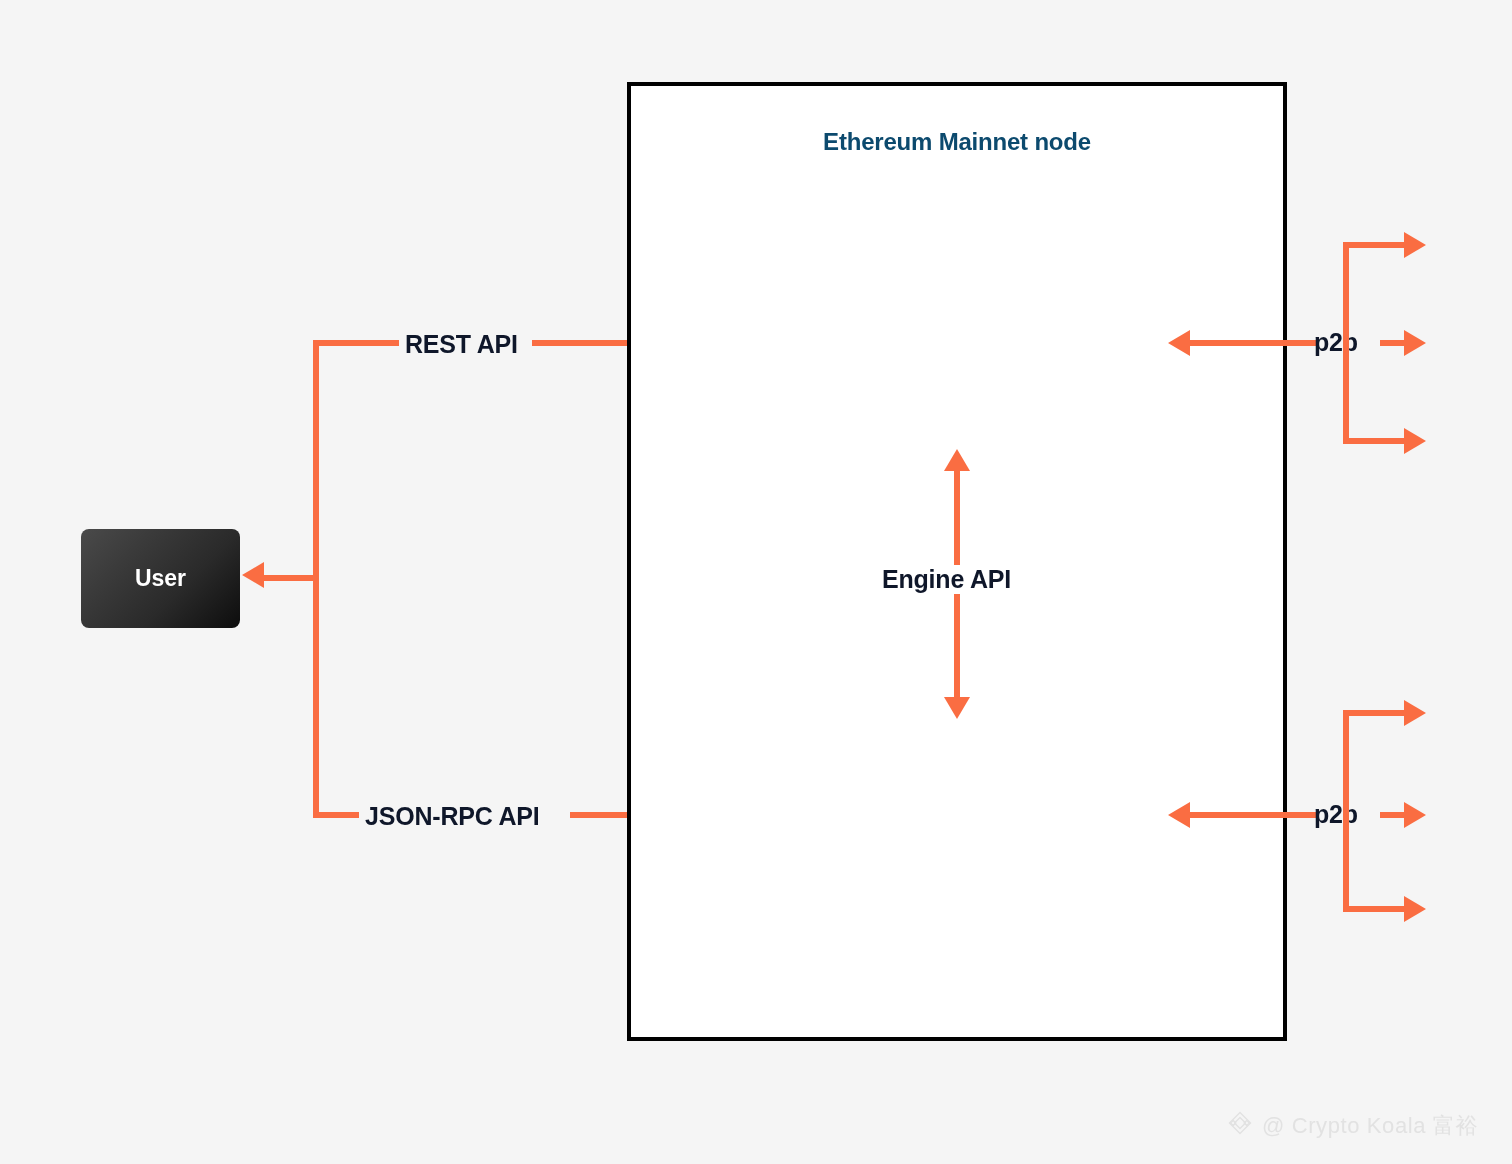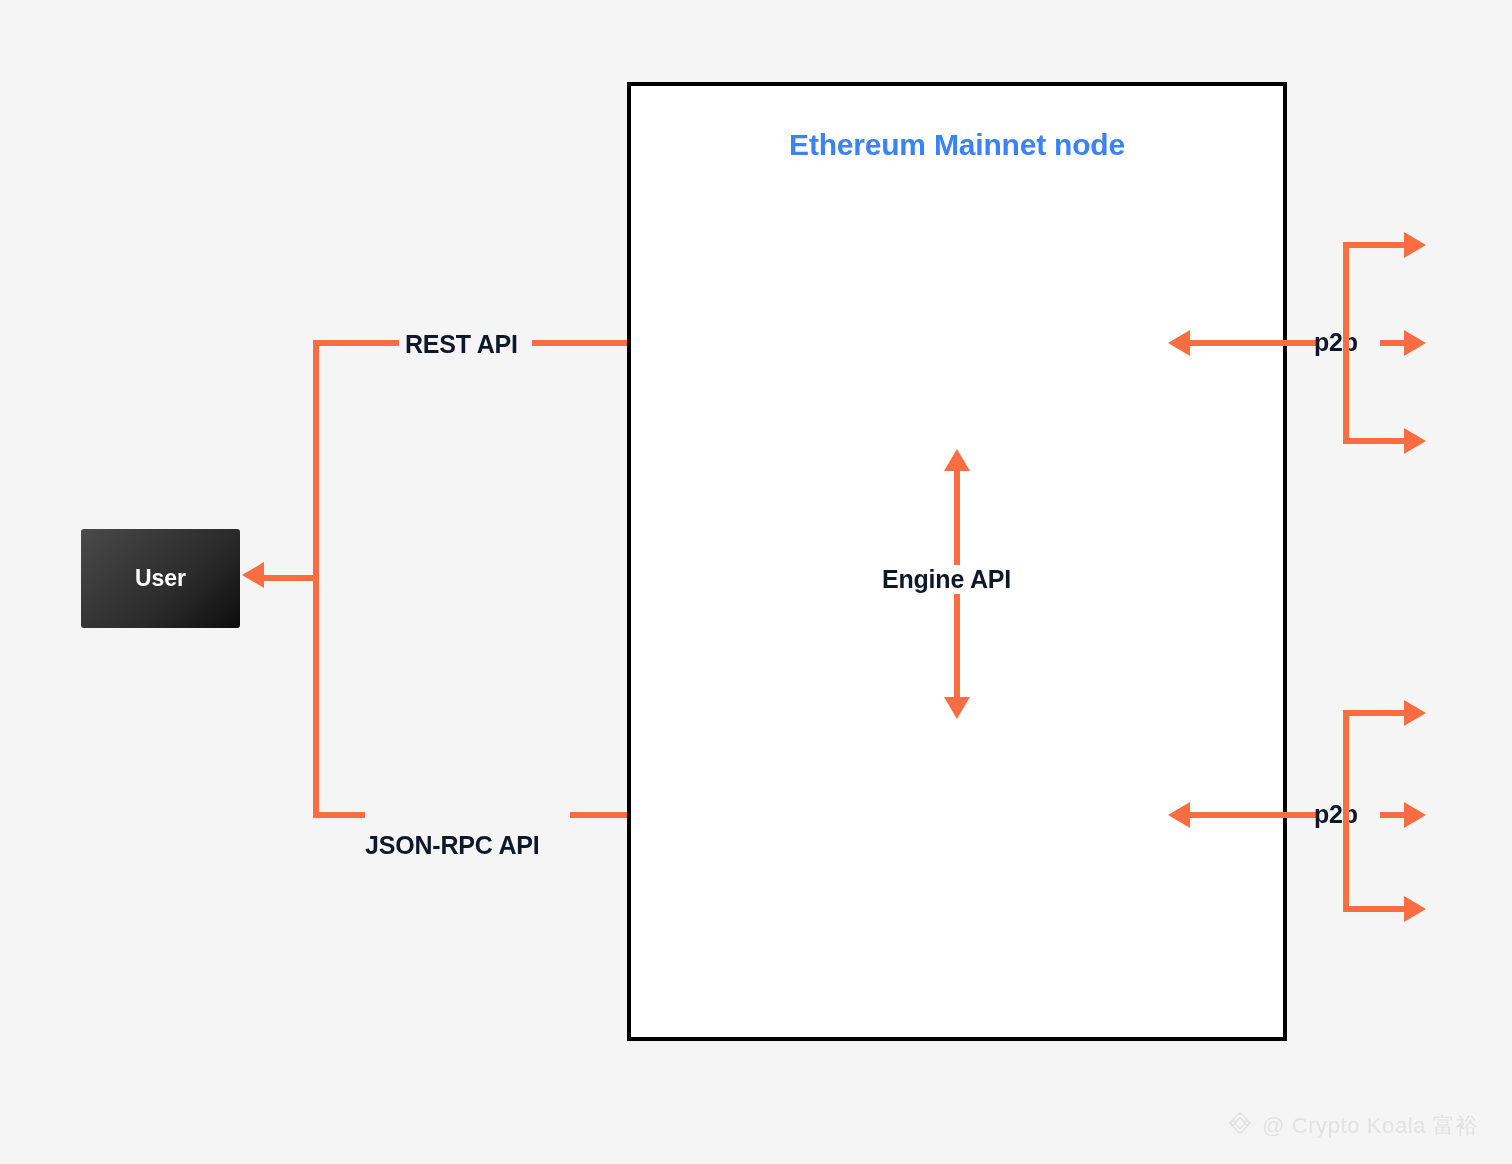--- a/index.html
+++ b/index.html
@@ -29,23 +29,23 @@
     background: #ffffff;
     border: 4px solid #000000;
     box-sizing: border-box;
   }
   #node-title {
     position: absolute;
     left: 0;
     top: 42px;
     width: 100%;
     text-align: center;
-    font-size: 30px;
-    font-weight: bold;
-    color: #3b82f6;
+    font-size: 24px;
+    font-weight: bold;
+    color: #0c4a6e;
     letter-spacing: -0.2px;
   }
 
   
   .client-box {
     position: absolute;
     width: 406px;
     height: 203px;
     border-radius: 6px;
     background: linear-gradient(135deg, #f96a33 0%, #f97e2e 28%, #fd9513 62%, #ffa60a 100%);
@@ -62,21 +62,21 @@
   #consensus-client { left: 754px; top: 241px; }
   #execution-client { left: 754px; top: 711px; }
 
   
   #user-box {
     position: absolute;
     left: 81px;
     top: 529px;
     width: 159px;
     height: 99px;
-    border-radius: 3px;
+    border-radius: 8px;
     background: linear-gradient(135deg, #4a4a4a 0%, #3a3a3a 30%, #2a2a2a 62%, #0d0d0d 100%);
     display: flex;
     align-items: center;
     justify-content: center;
   }
   #user-box .label {
     color: #ffffff;
     font-size: 23px;
     font-weight: bold;
   }
@@ -165,21 +165,21 @@
 
   <div class="hline" style="left:262px; top:575px; width:55px;"></div>
   <div class="arrow-left" style="left:242px; top:562px;"></div>
 
   <div class="hline" style="left:532px; top:340px; width:200px;"></div>
   <div class="arrow-right" style="left:731px; top:330px;"></div>
   <div class="edge-label on-line" style="left:399px; top:330px;">REST API</div>
 
   <div class="hline" style="left:570px; top:812px; width:162px;"></div>
   <div class="arrow-right" style="left:731px; top:802px;"></div>
-  <div class="edge-label on-line" style="left:359px; top:802px;margin-top:29px;">JSON-RPC API</div>
+  <div class="edge-label on-line" style="left:359px; top:802px;">JSON-RPC API</div>
 
   <div id="node-container">
     <div id="node-title">Ethereum Mainnet node</div>
   </div>
 
 
 
   <div id="user-box">
     <span class="label">User</span>
   </div>

